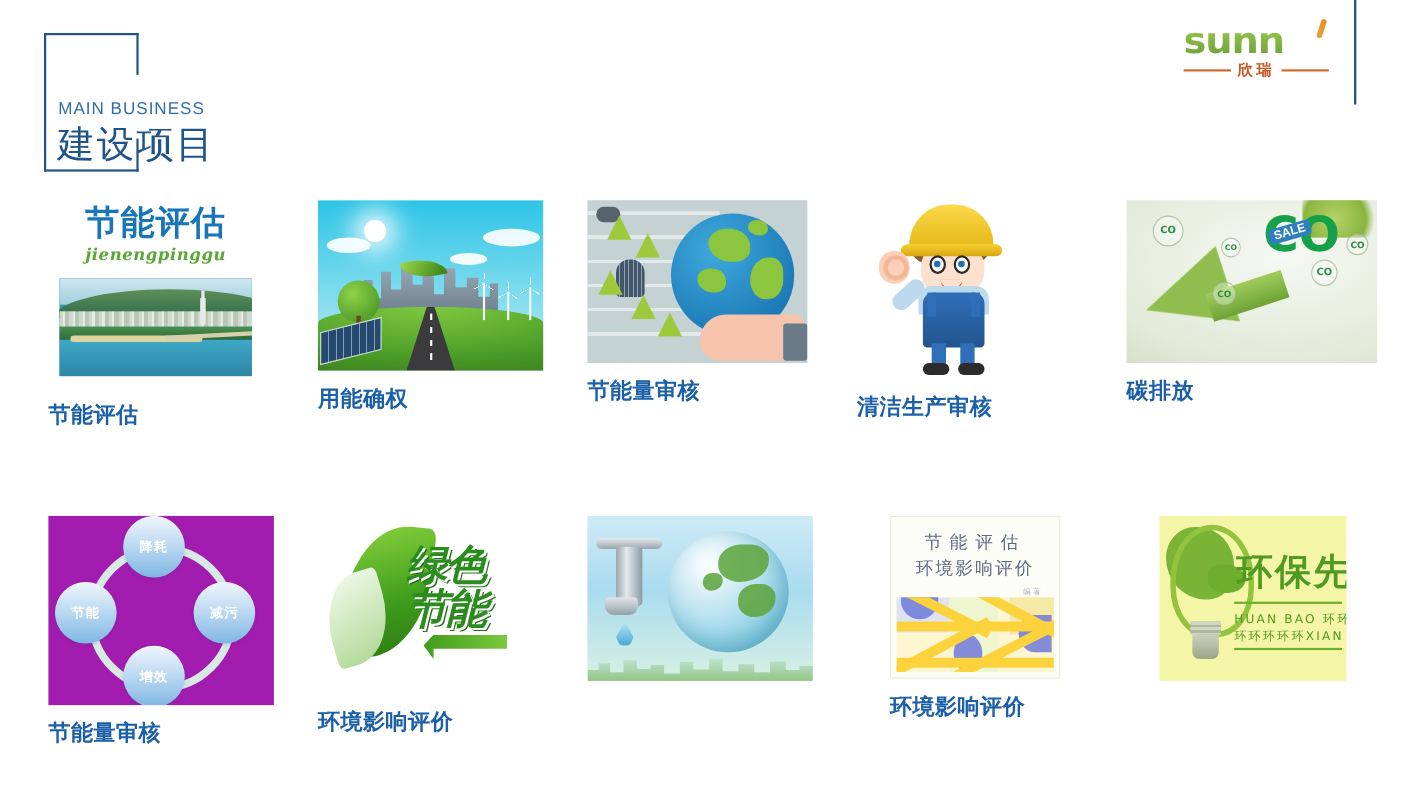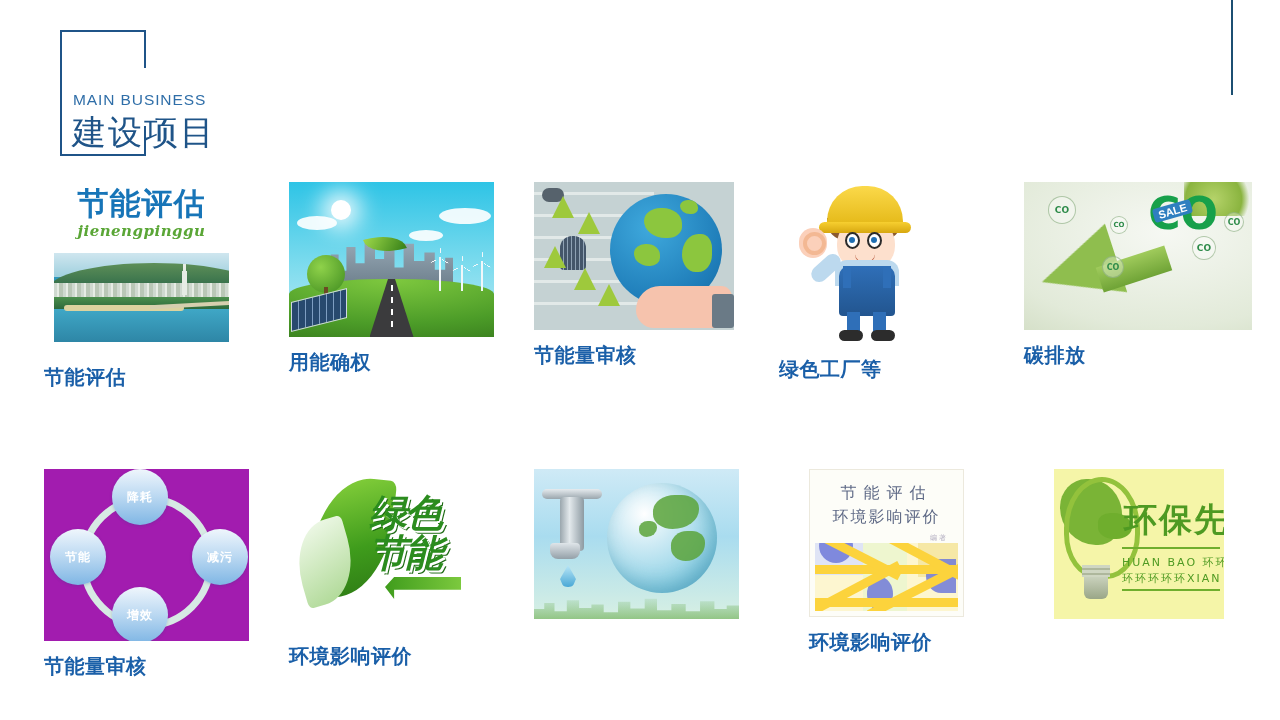--- a/index.html
+++ b/index.html
@@ -20,21 +20,21 @@
   .slide {
     position: relative;
     width: 1280px;
     height: 720px;
     background: #ffffff;
   }
 
   
   .title-block {
     position: absolute;
-    left: 60px;
+    left: 40px;
     top: 30px;
     width: 210px;
     height: 126px;
   }
   .title-frame {
     position: absolute;
     left: 0;
     top: 0;
     width: 86px;
     height: 126px;
@@ -374,21 +374,21 @@
   .t6 { width: 205px; height: 172px; background:#a21caf; }
   .t6 .ring{position:absolute;left:36px;top:26px;width:120px;height:120px;border-radius:50%;
       border:7px solid #d7e9e4;}
   .t6 .node{position:absolute;width:56px;height:56px;border-radius:50%;
       background:linear-gradient(180deg,#eff6fc 0%, #bcd9f2 48%, #7fb6e4 100%);
       display:flex;align-items:center;justify-content:center;
       font-size:12px;color:#ffffff;font-weight:700;letter-spacing:1px;
       box-shadow:0 1px 3px rgba(40,80,120,.25);
       font-family:"DejaVu Sans","Liberation Sans",sans-serif;}
   .t6 .n-top{left:68px;top:0px;}
-  .t6 .n-right{left:148px;top:60px;}
+  .t6 .n-right{left:132px;top:60px;}
   .t6 .n-bottom{left:68px;top:118px;}
   .t6 .n-left{left:6px;top:60px;}
 
   
   .t7 { width: 195px; height: 162px; background:#ffffff; }
   .t7 .leafBig{position:absolute;left:24px;top:8px;width:78px;height:122px;
       background:linear-gradient(160deg,#8ed63f 0%, #3f9c1c 58%, #2c7714 100%);
       border-radius:70% 8% 70% 8%;transform:rotate(6deg);}
   .t7 .leafSm{position:absolute;left:8px;top:52px;width:56px;height:82px;
       background:linear-gradient(160deg,#f4fbef 0%, #cfe9bf 50%, #a9d68f 100%);
@@ -490,20 +490,31 @@
       <div class="fr-top"></div>
       <div class="fr-left"></div>
       <div class="fr-bottom"></div>
       <div class="fr-right-top"></div>
       <div class="fr-right-bottom"></div>
     </div>
     <div class="title-en">MAIN BUSINESS</div>
     <div class="title-cn">建设项目</div>
   </div>
 
+  <div class="logo-wrap">
+    <div class="logo-mark">
+      <div class="logo-word">sunn</div>
+      <div class="logo-tick"></div>
+    </div>
+    <div class="logo-sub">
+      <span class="bar"></span>
+      <span class="cn">欣瑞</span>
+      <span class="bar"></span>
+    </div>
+  </div>
   <div class="logo-divider"></div>
 
   <div class="grid">
 
     <div class="row row-1">
 
       <div class="cell">
         <div class="thumb t1">
           <div class="hdr">节能评估</div>
           <div class="pin">jienengpinggu</div>
@@ -581,21 +592,21 @@
           <div class="strap s1"></div>
           <div class="strap s2"></div>
           <div class="armL"></div>
           <div class="hand"></div>
           <div class="ok"></div>
           <div class="leg lg1"></div>
           <div class="leg lg2"></div>
           <div class="shoe sh1"></div>
           <div class="shoe sh2"></div>
         </div>
-        <div class="caption">绿色工厂等</div>
+        <div class="caption">清洁生产审核</div>
       </div>
 
       <div class="cell">
         <div class="thumb t5">
           <div class="foliage"></div>
           <div class="arrow"></div>
           <div class="arrow2"></div>
           <div class="co2big">CO</div>
           <div class="sale">SALE</div>
           <div class="bub b1">CO</div>

